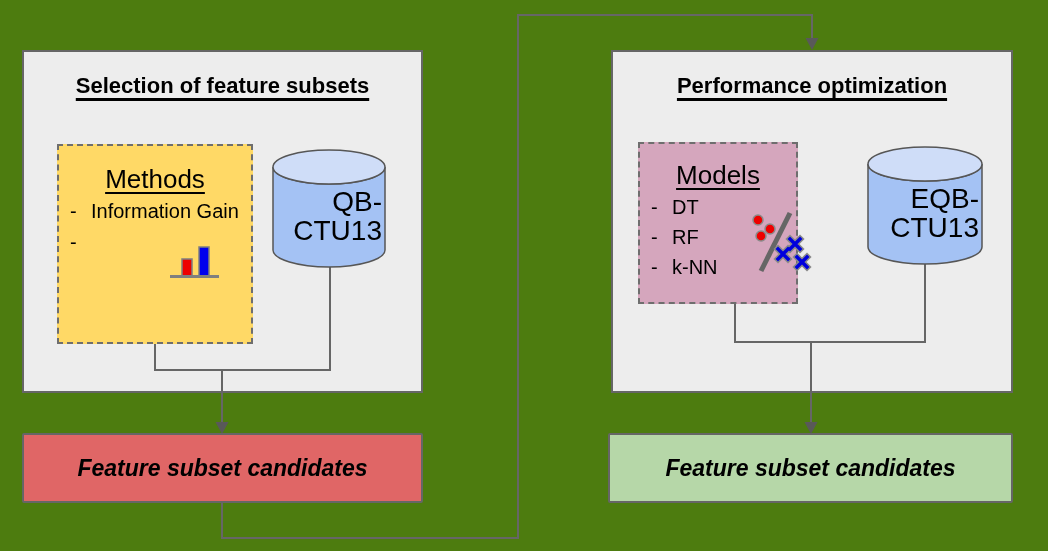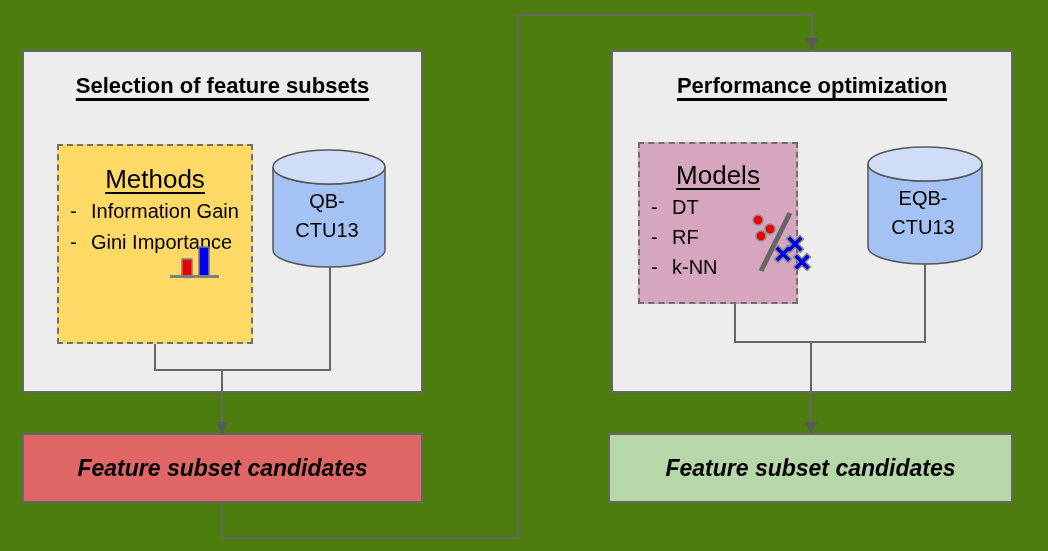--- a/index.html
+++ b/index.html
@@ -33,22 +33,22 @@
   }
   .note-item { display:flex; }
   .note-item .dash { flex:0 0 24px; width:24px; padding-left:3px; box-sizing:border-box; }
   .note-item .item-text { flex:1; }
 
   .cylinder { position:absolute; z-index:3; }
   #qb-cylinder  { left:272px; top:149px; width:114px; height:120px; }
   #eqb-cylinder { left:867px; top:146px; width:116px; height:120px; }
   .cylinder svg { position:absolute; left:0; top:0; }
   .cyl-label {
-    position:absolute; left:0; right:4px; top:38px; text-align:center;
-    font-size:20px; line-height:29px;
+    position:absolute; left:0; right:4px; top:38px; text-align:right;
+    font-size:28px; line-height:29px;
   }
 
   .icon { position:absolute; z-index:4; }
   #bar-icon     { left:169px; top:244px; }
   #scatter-icon { left:737px; top:203px; }
 
   .output {
     position:absolute; top:433px; height:70px; box-sizing:border-box;
     background:#e06666; border:2px solid #666666; border-radius:2px;
     display:flex; align-items:center; justify-content:center;
@@ -88,21 +88,20 @@
   </svg>
 
   <div class="note-box" id="methods-box">
     <div class="note-heading">Methods</div>
     <div class="note-item">
       <span class="dash">-</span>
       <span class="item-text">Information Gain</span>
     </div>
     <div class="note-item">
       <span class="dash">-</span>
-      <span class="item-text">Gini Importance</span>
     </div>
   </div>
 
   <svg class="icon" id="bar-icon" width="52" height="36" viewBox="0 0 52 36">
     <rect x="13" y="15" width="10" height="17" fill="#ee0000" stroke="#7f7f7f" stroke-width="1.5"></rect>
     <rect x="30" y="3" width="10" height="29" fill="#0000ee" stroke="#7f7f7f" stroke-width="1.5"></rect>
     <line x1="1" y1="32.5" x2="50" y2="32.5" stroke="#7f7f7f" stroke-width="3"></line>
   </svg>
 
   <div class="note-box" id="models-box">

